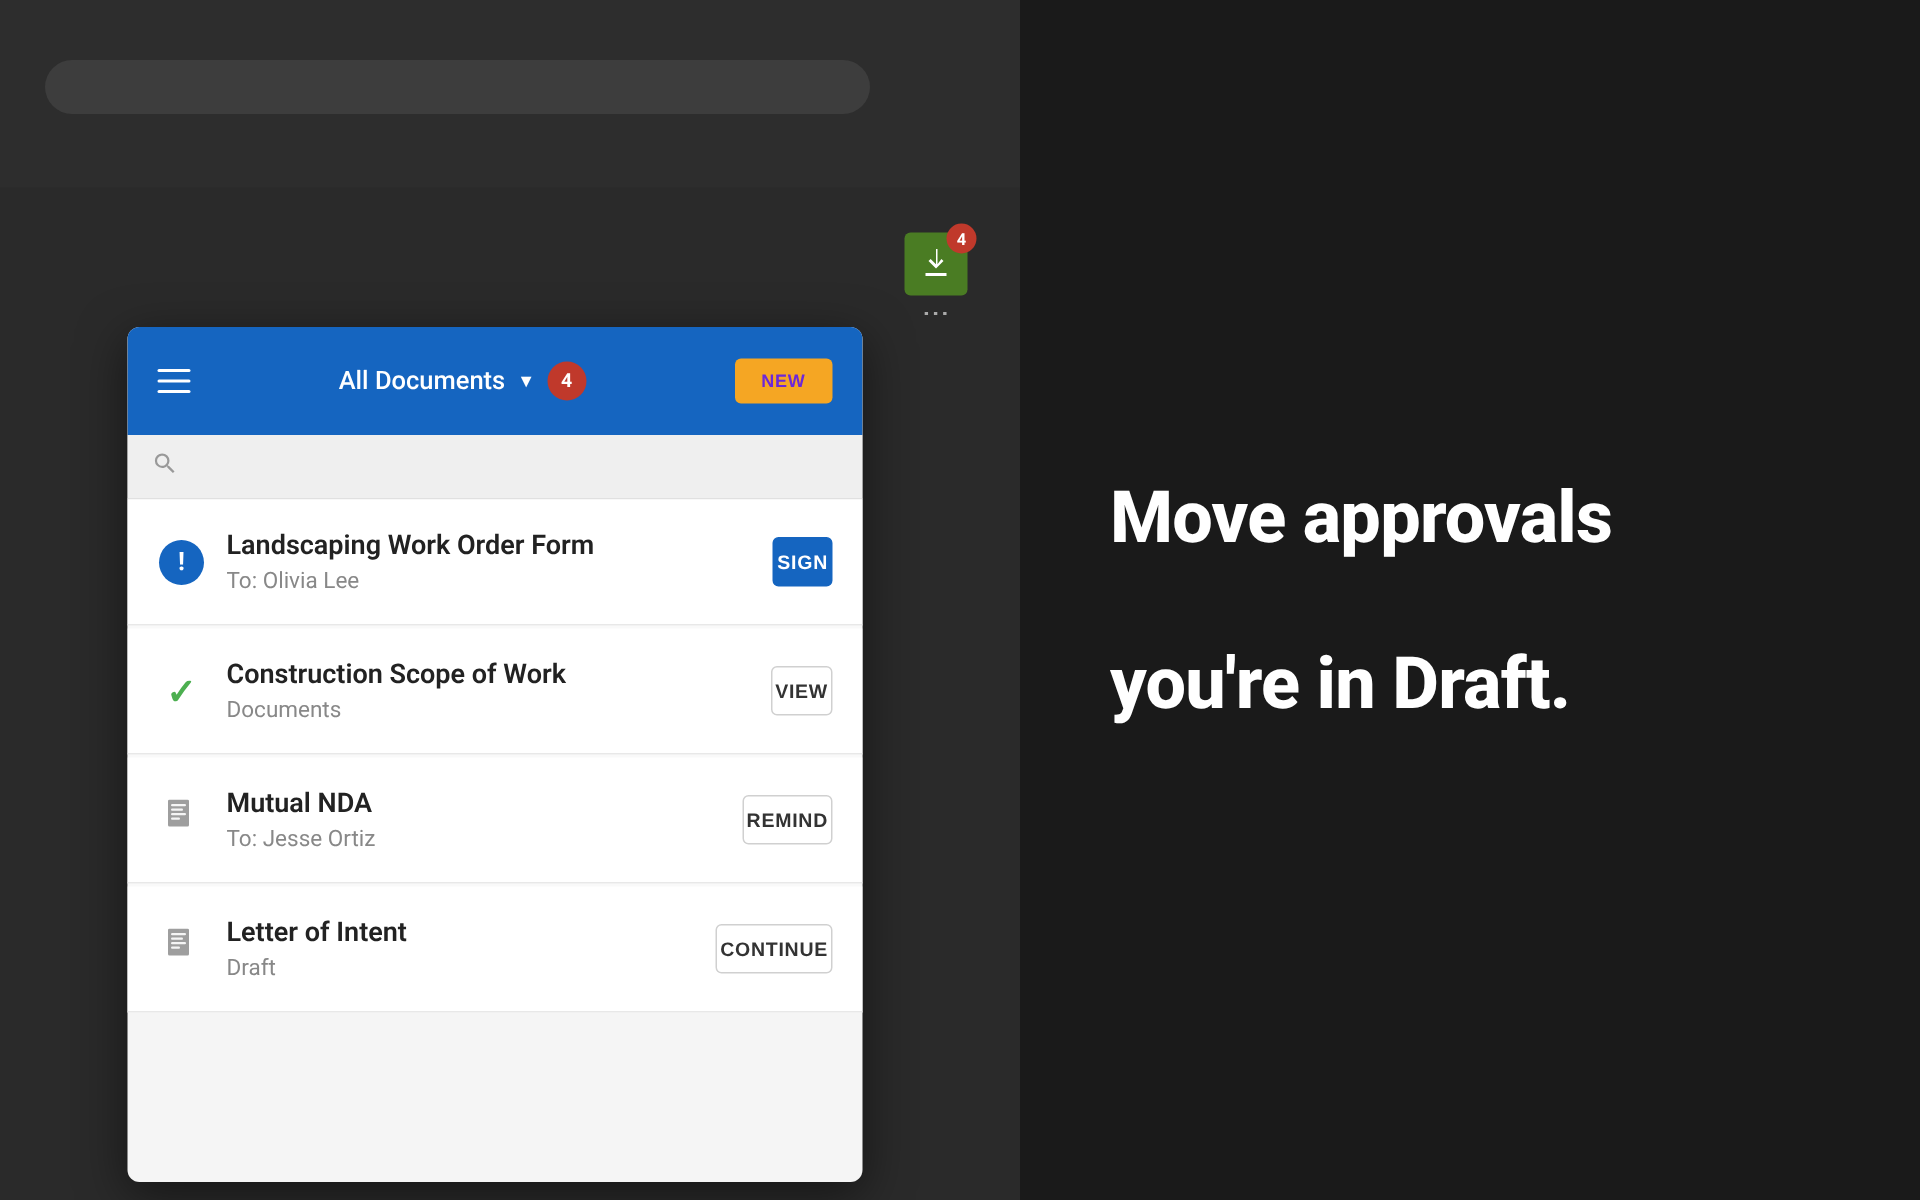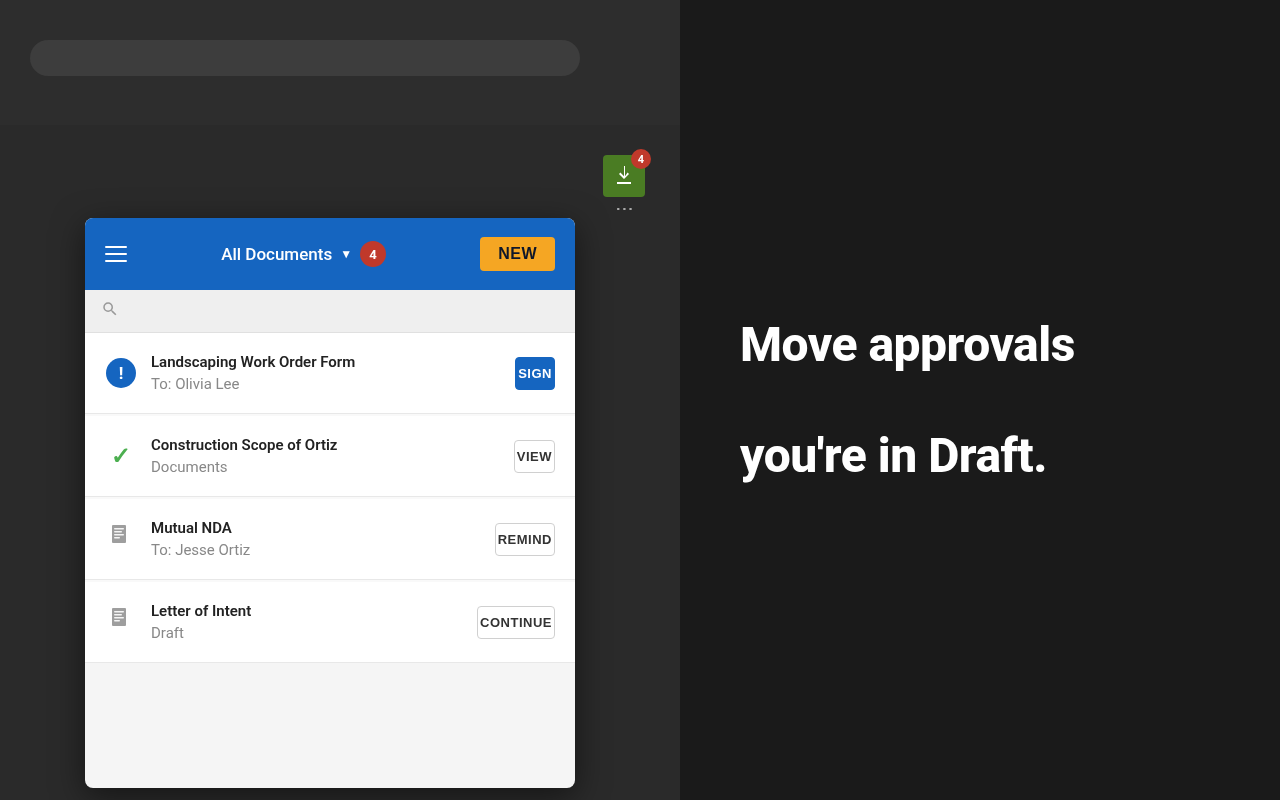--- a/index.html
+++ b/index.html
@@ -155,25 +155,25 @@
       height: 26px;
       display: flex;
       align-items: center;
       justify-content: center;
       font-size: 13px;
       font-weight: bold;
     }
 
     .new-button {
       background-color: #f5a623;
-      color: #0f172a;
+      color: #6d28d9;
       border: none;
       border-radius: 4px;
       padding: 8px 18px;
-      font-size: 16px;
+      font-size: 12px;
       font-weight: 700;
       cursor: pointer;
       letter-spacing: 0.5px;
     }
 
     
     .search-bar {
       background-color: #efefef;
       padding: 10px 16px;
       display: flex;
@@ -241,21 +241,21 @@
       color: #4caf50;
       font-size: 24px;
       font-weight: bold;
     }
 
     .doc-info {
       flex: 1;
     }
 
     .doc-name {
-      font-size: 15px;
+      font-size: 18px;
       font-weight: 600;
       color: #222;
       margin-bottom: 4px;
     }
 
     .doc-sub {
       font-size: 15px;
       color: #888;
     }
 
@@ -357,21 +357,21 @@
           <div class="doc-sub">To: Olivia Lee</div>
         </div>
         <button class="doc-action-btn sign">SIGN</button>
       </div>
 
       <div class="doc-item">
         <div class="doc-icon">
           <span class="check-icon-green">✓</span>
         </div>
         <div class="doc-info">
-          <div class="doc-name">Construction Scope of Ortiz</div>
+          <div class="doc-name">Construction Scope of Work</div>
           <div class="doc-sub">Documents</div>
         </div>
         <button class="doc-action-btn">VIEW</button>
       </div>
 
       <div class="doc-item">
         <div class="doc-icon">
           <svg width="24" height="28" viewBox="0 0 24 28" fill="#9e9e9e">
             <rect x="3" y="0" width="14" height="18" rx="1" fill="#9e9e9e"></rect>
             <rect x="5" y="3" width="10" height="1.5" rx="0.75" fill="#f5f5f5"></rect>

